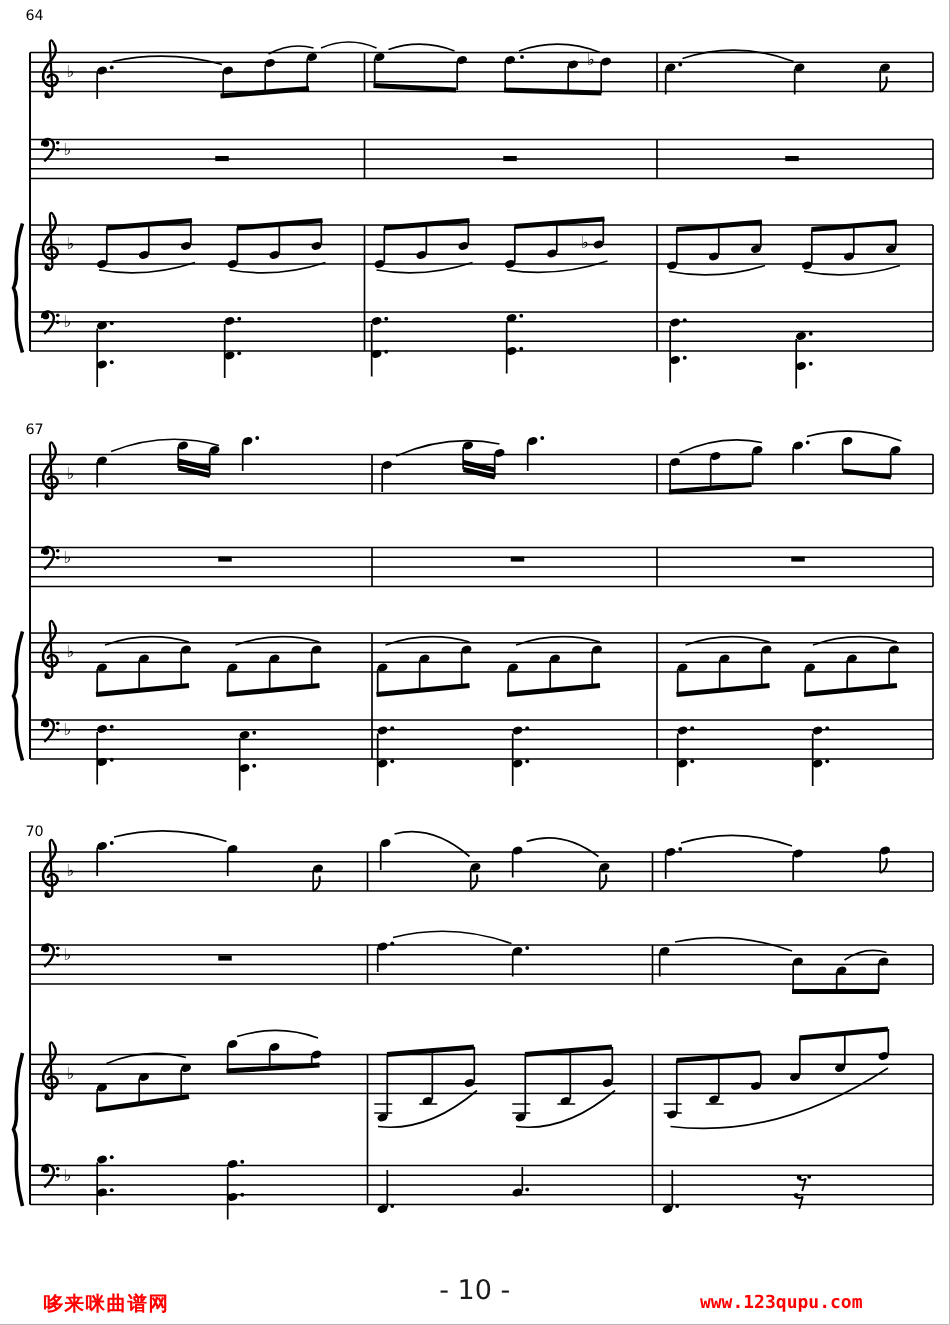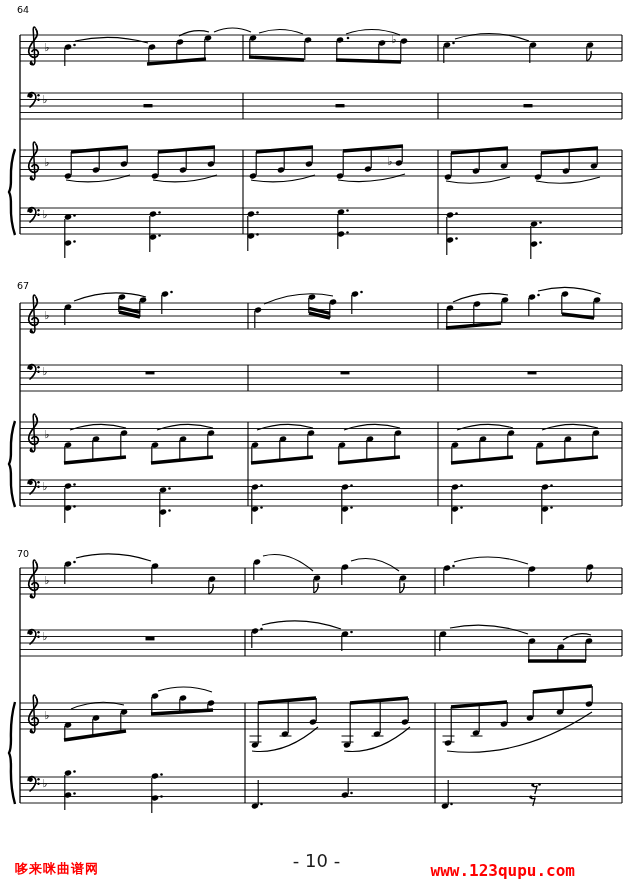--- a/index.html
+++ b/index.html
@@ -1,23 +1,23 @@
 <!DOCTYPE html>
 <html><head>
 <meta charset="utf-8">
 <style>
   html,body{margin:0;padding:0;background:#888;}
   .page{position:relative;width:633px;height:883px;background:#ffffff;margin:0 auto;overflow:hidden;
         font-family:"Liberation Sans",sans-serif;}
   svg{position:absolute;left:0;top:0;}
-  .footer-left{position:absolute;left:15px;top:860px;color:#ff0000;font-size:13px;font-weight:bold;
+  .footer-left{position:absolute;left:29px;top:860px;color:#ff0000;font-size:13px;font-weight:bold;
         font-family:Liberation Sans, sans-serif;letter-spacing:1px;}
   .footer-center{position:absolute;left:0;top:850px;width:100%;text-align:center;color:#1a1a1a;
         font-size:18px;font-family:"DejaVu Sans",sans-serif;}
-  .footer-right{position:absolute;right:58px;top:861px;color:#ff0000;font-size:16px;font-weight:bold;
+  .footer-right{position:absolute;right:58px;top:861px;color:#ff0000;font-size:12px;font-weight:bold;
         font-family:"DejaVu Sans Mono",monospace;}
 </style>
 </head>
 <body>
 
 <div class="page">
   <svg id="score" width="633" height="883" viewBox="0 0 633 883">
       <g>
         <line x1="20" y1="35" x2="622" y2="35" stroke="#000000" stroke-width="0.9"></line>
         <line x1="20" y1="41.5" x2="622" y2="41.5" stroke="#000000" stroke-width="0.9"></line>

